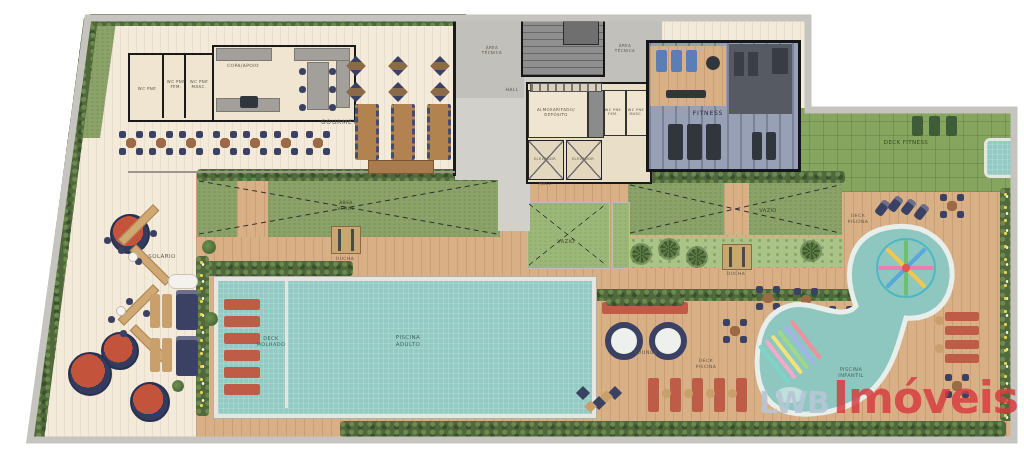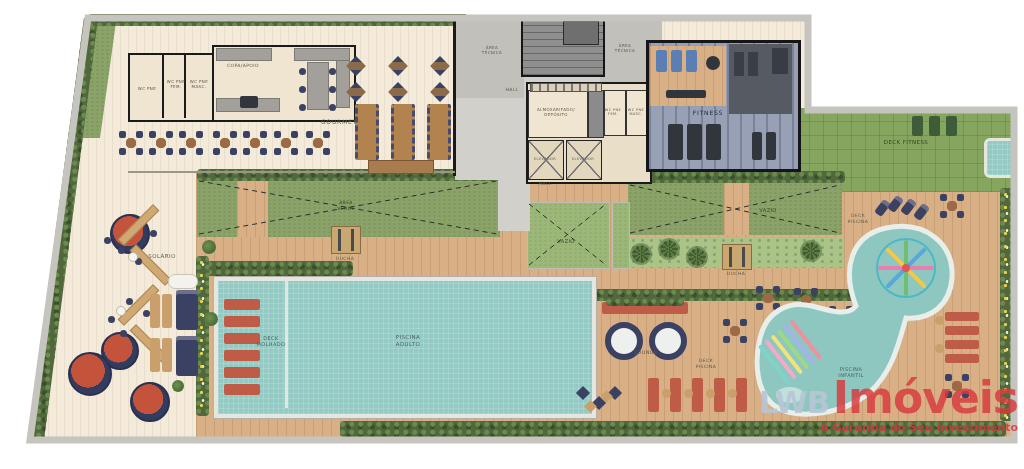--- a/index.html
+++ b/index.html
@@ -302,16 +302,15 @@
   <div class="lbl" style="left:736px;top:274px;font-size:4.5px;">DUCHA</div>
   <div class="lbl teal" style="left:408px;top:341px;width:40px;font-size:5.5px;">PISCINA ADULTO</div>
   <div class="lbl teal" style="left:271px;top:341px;width:36px;">DECK MOLHADO</div>
   <div class="lbl" style="left:646px;top:352px;">LOUNGE</div>
   <div class="lbl" style="left:706px;top:364px;width:30px;font-size:4.5px;">DECK PISCINA</div>
   <div class="lbl" style="left:858px;top:219px;width:30px;font-size:4.5px;">DECK PISCINA</div>
   <div class="lbl teal" style="left:851px;top:372px;width:40px;">PISCINA INFANTIL</div>
 
   <div class="wm">
     <div><span class="wm-pre">LWB</span><span class="wm-brand">Imóveis</span></div>
-    <div class="wm-tag">A Garantia do Seu Investimento</div>
   </div>
 
 </div>
 
 </body></html>

